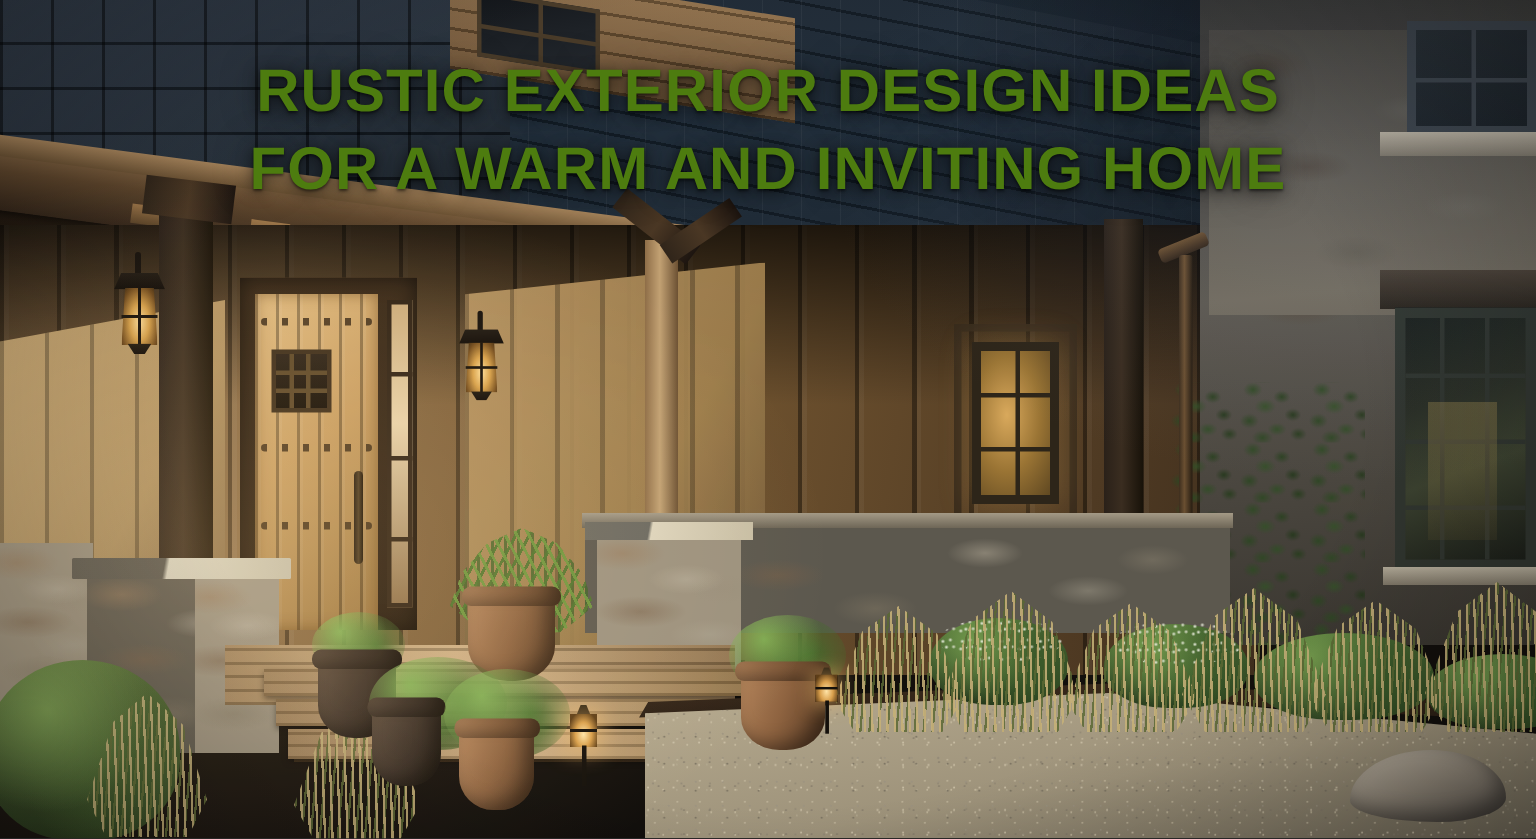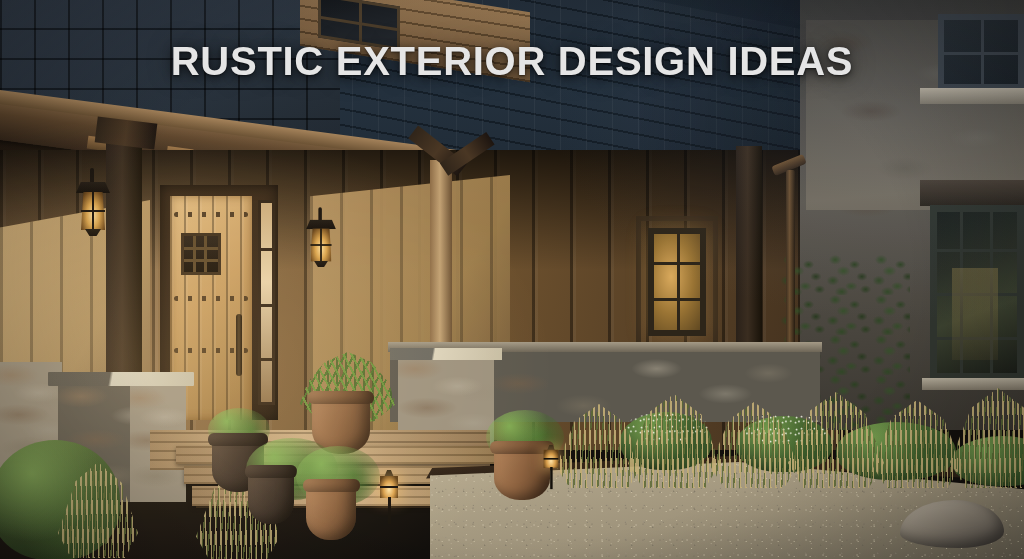--- a/index.html
+++ b/index.html
@@ -515,21 +515,21 @@
   
   .headline {
     left:0; top:38px; width:1024px;
     text-align:center;
     z-index:60; pointer-events:none;
   }
   .headline .ln {
     display:block;
     font-family:"Liberation Sans", sans-serif;
     font-weight:700;
-    color:#e5e5e5;
+    color:#4d7c0f;
     letter-spacing:.018em;
     text-shadow:
       0 2px 10px rgba(0,0,0,.62),
       0 0 26px rgba(0,0,0,.42),
       0 1px 2px rgba(0,0,0,.5);
   }
   .headline .ln1 { font-size:40px; line-height:46px; }
   .headline .ln2 { font-size:40px; line-height:46px; margin-top:6px; }
 
   
@@ -730,16 +730,17 @@
     <div class="pl-glass"></div>
     <div class="pl-cage"></div>
     <div class="pl-post"></div>
   </div>
 
   <div class="layer sunwash"></div>
   <div class="layer vignette"></div>
 
   <div class="layer headline">
     <span class="ln ln1">RUSTIC EXTERIOR DESIGN IDEAS</span>
+    <span class="ln ln2">FOR A WARM AND INVITING HOME</span>
   </div>
 
 
 </div>
 
 </body></html>

